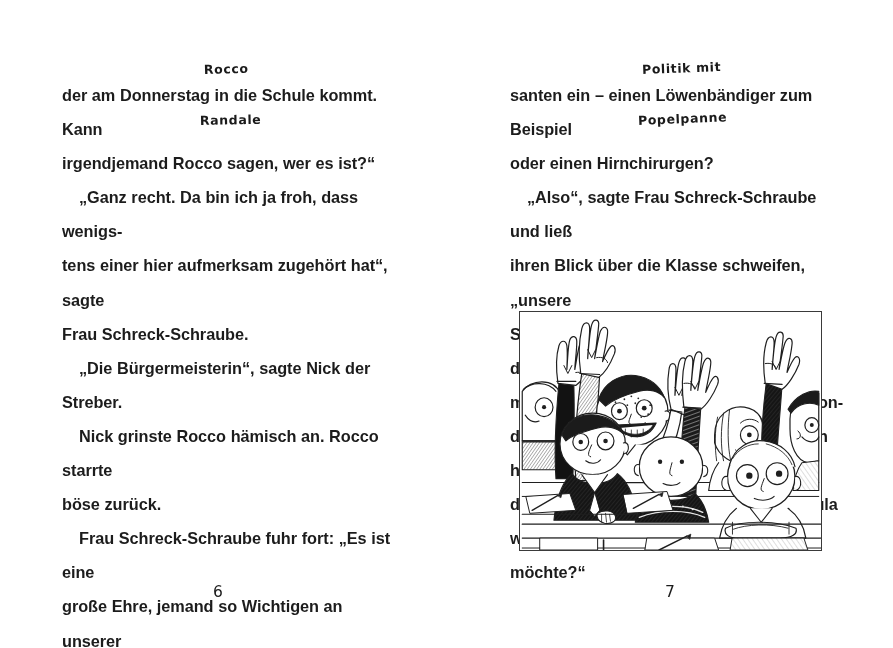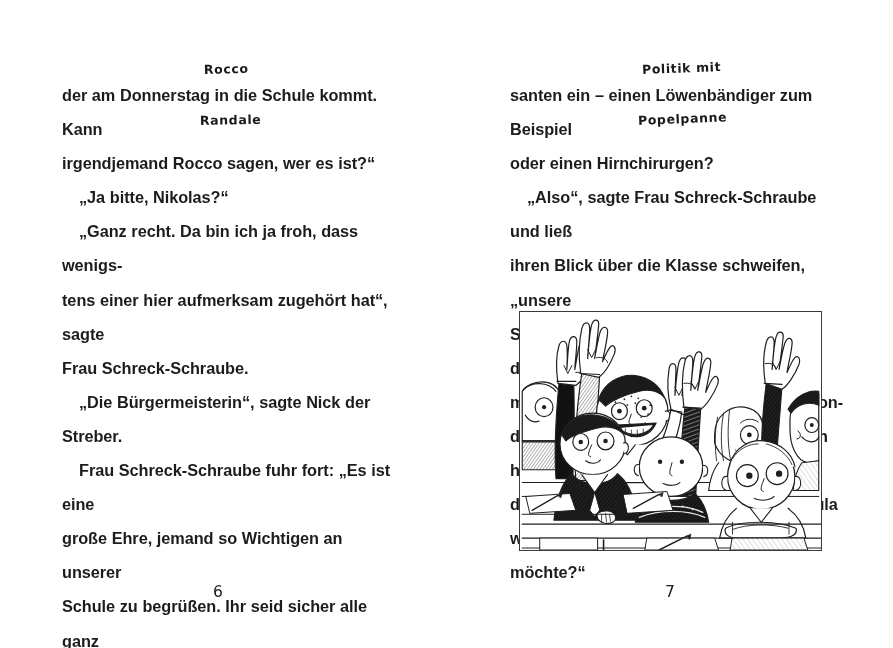--- a/index.html
+++ b/index.html
@@ -95,25 +95,26 @@
   </div>
   <div class="runhead" id="runhead-right">
     <span class="l1">Politik mit</span>
     <span class="l2">Popelpanne</span>
   </div>
 
   <div class="page-col" id="page-left">
     <div class="bodytext" id="body-left">
         <p>der am Donnerstag in die Schule kommt. Kann
 irgendjemand Rocco sagen, wer es ist?“</p>
-        <p class="ind">„Ja bitte, Nikolas?“</p>
         <p class="ind">„Ganz recht. Da bin ich ja froh, dass wenigs-
 tens einer hier aufmerksam zugehört hat“, sagte
 Frau Schreck-Schraube.</p>
         <p class="ind">„Die Bürgermeisterin“, sagte Nick der Streber.</p>
+        <p class="ind">Nick grinste Rocco hämisch an. Rocco starrte
+böse zurück.</p>
         <p class="ind">Frau Schreck-Schraube fuhr fort: „Es ist eine
 große Ehre, jemand so Wichtigen an unserer
 Schule zu begrüßen. Ihr seid sicher alle ganz
 aufgeregt.“</p>
       </div>
   </div>
 
   <div class="page-col" id="page-right">
     <div class="bodytext" id="body-right">
         <p>santen ein – einen Löwenbändiger zum Beispiel

